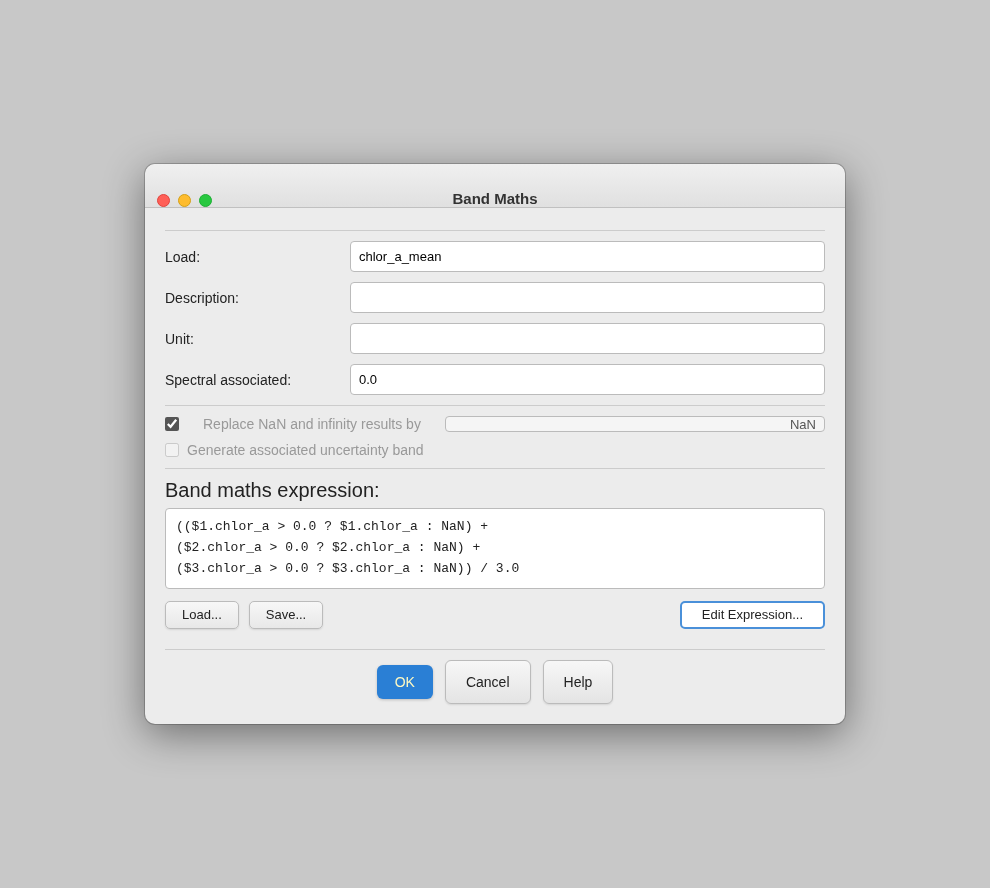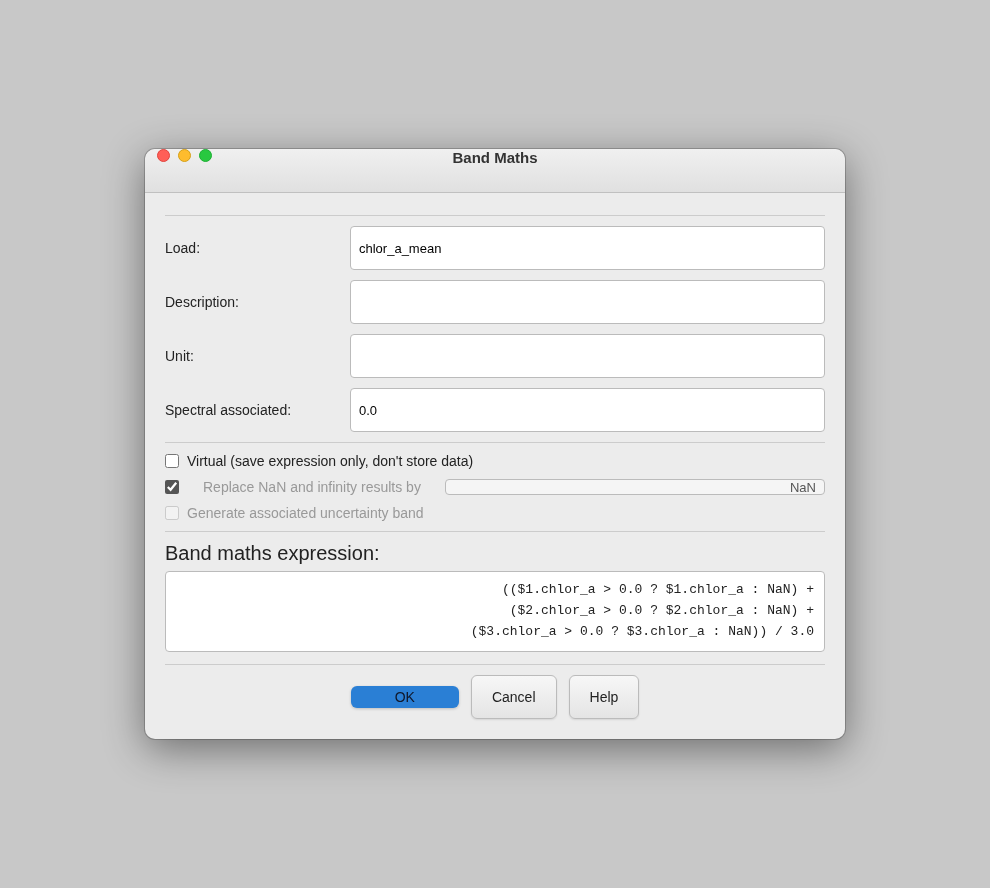--- a/index.html
+++ b/index.html
@@ -20,21 +20,21 @@
       border-radius: 10px;
       box-shadow: 0 10px 40px rgba(0,0,0,0.45), 0 0 0 1px rgba(0,0,0,0.2);
       width: 700px;
       overflow: hidden;
     }
 
     .titlebar {
       background: linear-gradient(to bottom, #f0f0f0, #e0e0e0);
       height: 44px;
       display: flex;
-      align-items: flex-start;
+      align-items: flex-end;
       justify-content: center;
       position: relative;
       border-bottom: 1px solid #c0c0c0;
       border-radius: 10px 10px 0 0;
     }
 
     .traffic-lights {
       position: absolute;
       left: 12px;
       display: flex;
@@ -150,21 +150,21 @@
 
     .field-label {
       width: 185px;
       font-size: 14px;
       color: #222;
       flex-shrink: 0;
     }
 
     .field-input {
       flex: 1;
-      height: 44px;
+      height: 31px;
       border: 1px solid #bbb;
       border-radius: 4px;
       padding: 0 8px;
       font-size: 13px;
       background: white;
       outline: none;
     }
 
     .checkbox-row {
       display: flex;
@@ -230,21 +230,20 @@
       background: white;
       border: 1px solid #bbb;
       border-radius: 4px;
       padding: 8px 10px;
       font-size: 13px;
       font-family: "Courier New", monospace;
       color: #222;
       line-height: 1.6;
       min-height: 80px;
       margin-bottom: 12px;
-      text-align: right;
     }
 
     .button-row-top {
       display: flex;
       align-items: center;
       gap: 10px;
       margin-bottom: 20px;
     }
 
     .btn-plain {
@@ -272,26 +271,26 @@
     }
 
     .button-row-bottom {
       display: flex;
       align-items: center;
       justify-content: center;
       gap: 12px;
     }
 
     .btn-ok {
-      height: 22px;
-      padding: 0 44px;
+      height: 34px;
+      padding: 0 18px;
       border: none;
       border-radius: 6px;
       background: #2a7fd5;
-      color: #0f172a;
+      color: #fef9c3;
       font-size: 14px;
       font-weight: 500;
       cursor: pointer;
       box-shadow: 0 1px 3px rgba(0,0,0,0.2);
     }
 
     .btn-cancel, .btn-help {
       height: 44px;
       padding: 0 20px;
       border: 1px solid #bbb;
@@ -343,43 +342,44 @@
       <input class="field-input" type="text" style="">
     </div>
 
     <div class="field-row">
       <span class="field-label">Spectral associated:</span>
       <input class="field-input" type="text" value="0.0" style="">
     </div>
 
     <div class="divider"></div>
 
-    <div class="checkbox-row">
-      <input type="checkbox" id="virtual-cb" style="">
-      <label class="checkbox-label" for="virtual-cb">Virtual (save expression only, don't store data)</label>
-    </div>
 
     <div class="nan-row">
       <input type="checkbox" class="nan-checkbox" id="nan-cb" checked="" style="">
       <label class="nan-label" for="nan-cb">Replace NaN and infinity results by</label>
       <input class="nan-input" type="text" value="NaN" style="">
     </div>
 
     <div class="checkbox-row">
       <input type="checkbox" id="uncertainty-cb" disabled="" style="">
       <label class="checkbox-label disabled" for="uncertainty-cb">Generate associated uncertainty band</label>
     </div>
 
     <div class="divider"></div>
 
     <div class="expression-label">Band maths expression:</div>
     <div class="expression-box">
       <span>(($1.chlor_a &gt; 0.0 ? $1.chlor_a : NaN) +<br>($2.chlor_a &gt; 0.0 ? $2.chlor_a : NaN) +<br>($3.chlor_a &gt; 0.0 ? $3.chlor_a : NaN)) / 3.0</span>
     </div>
 
+    <div class="button-row-top">
+      <button class="btn-plain">Load...</button>
+      <button class="btn-plain">Save...</button>
+      <button class="btn-edit">Edit Expression...</button>
+    </div>
 
     <div class="divider"></div>
 
     <div class="button-row-bottom">
       <button class="btn-ok">OK</button>
       <button class="btn-cancel">Cancel</button>
       <button class="btn-help">Help</button>
     </div>
 
   </div>

